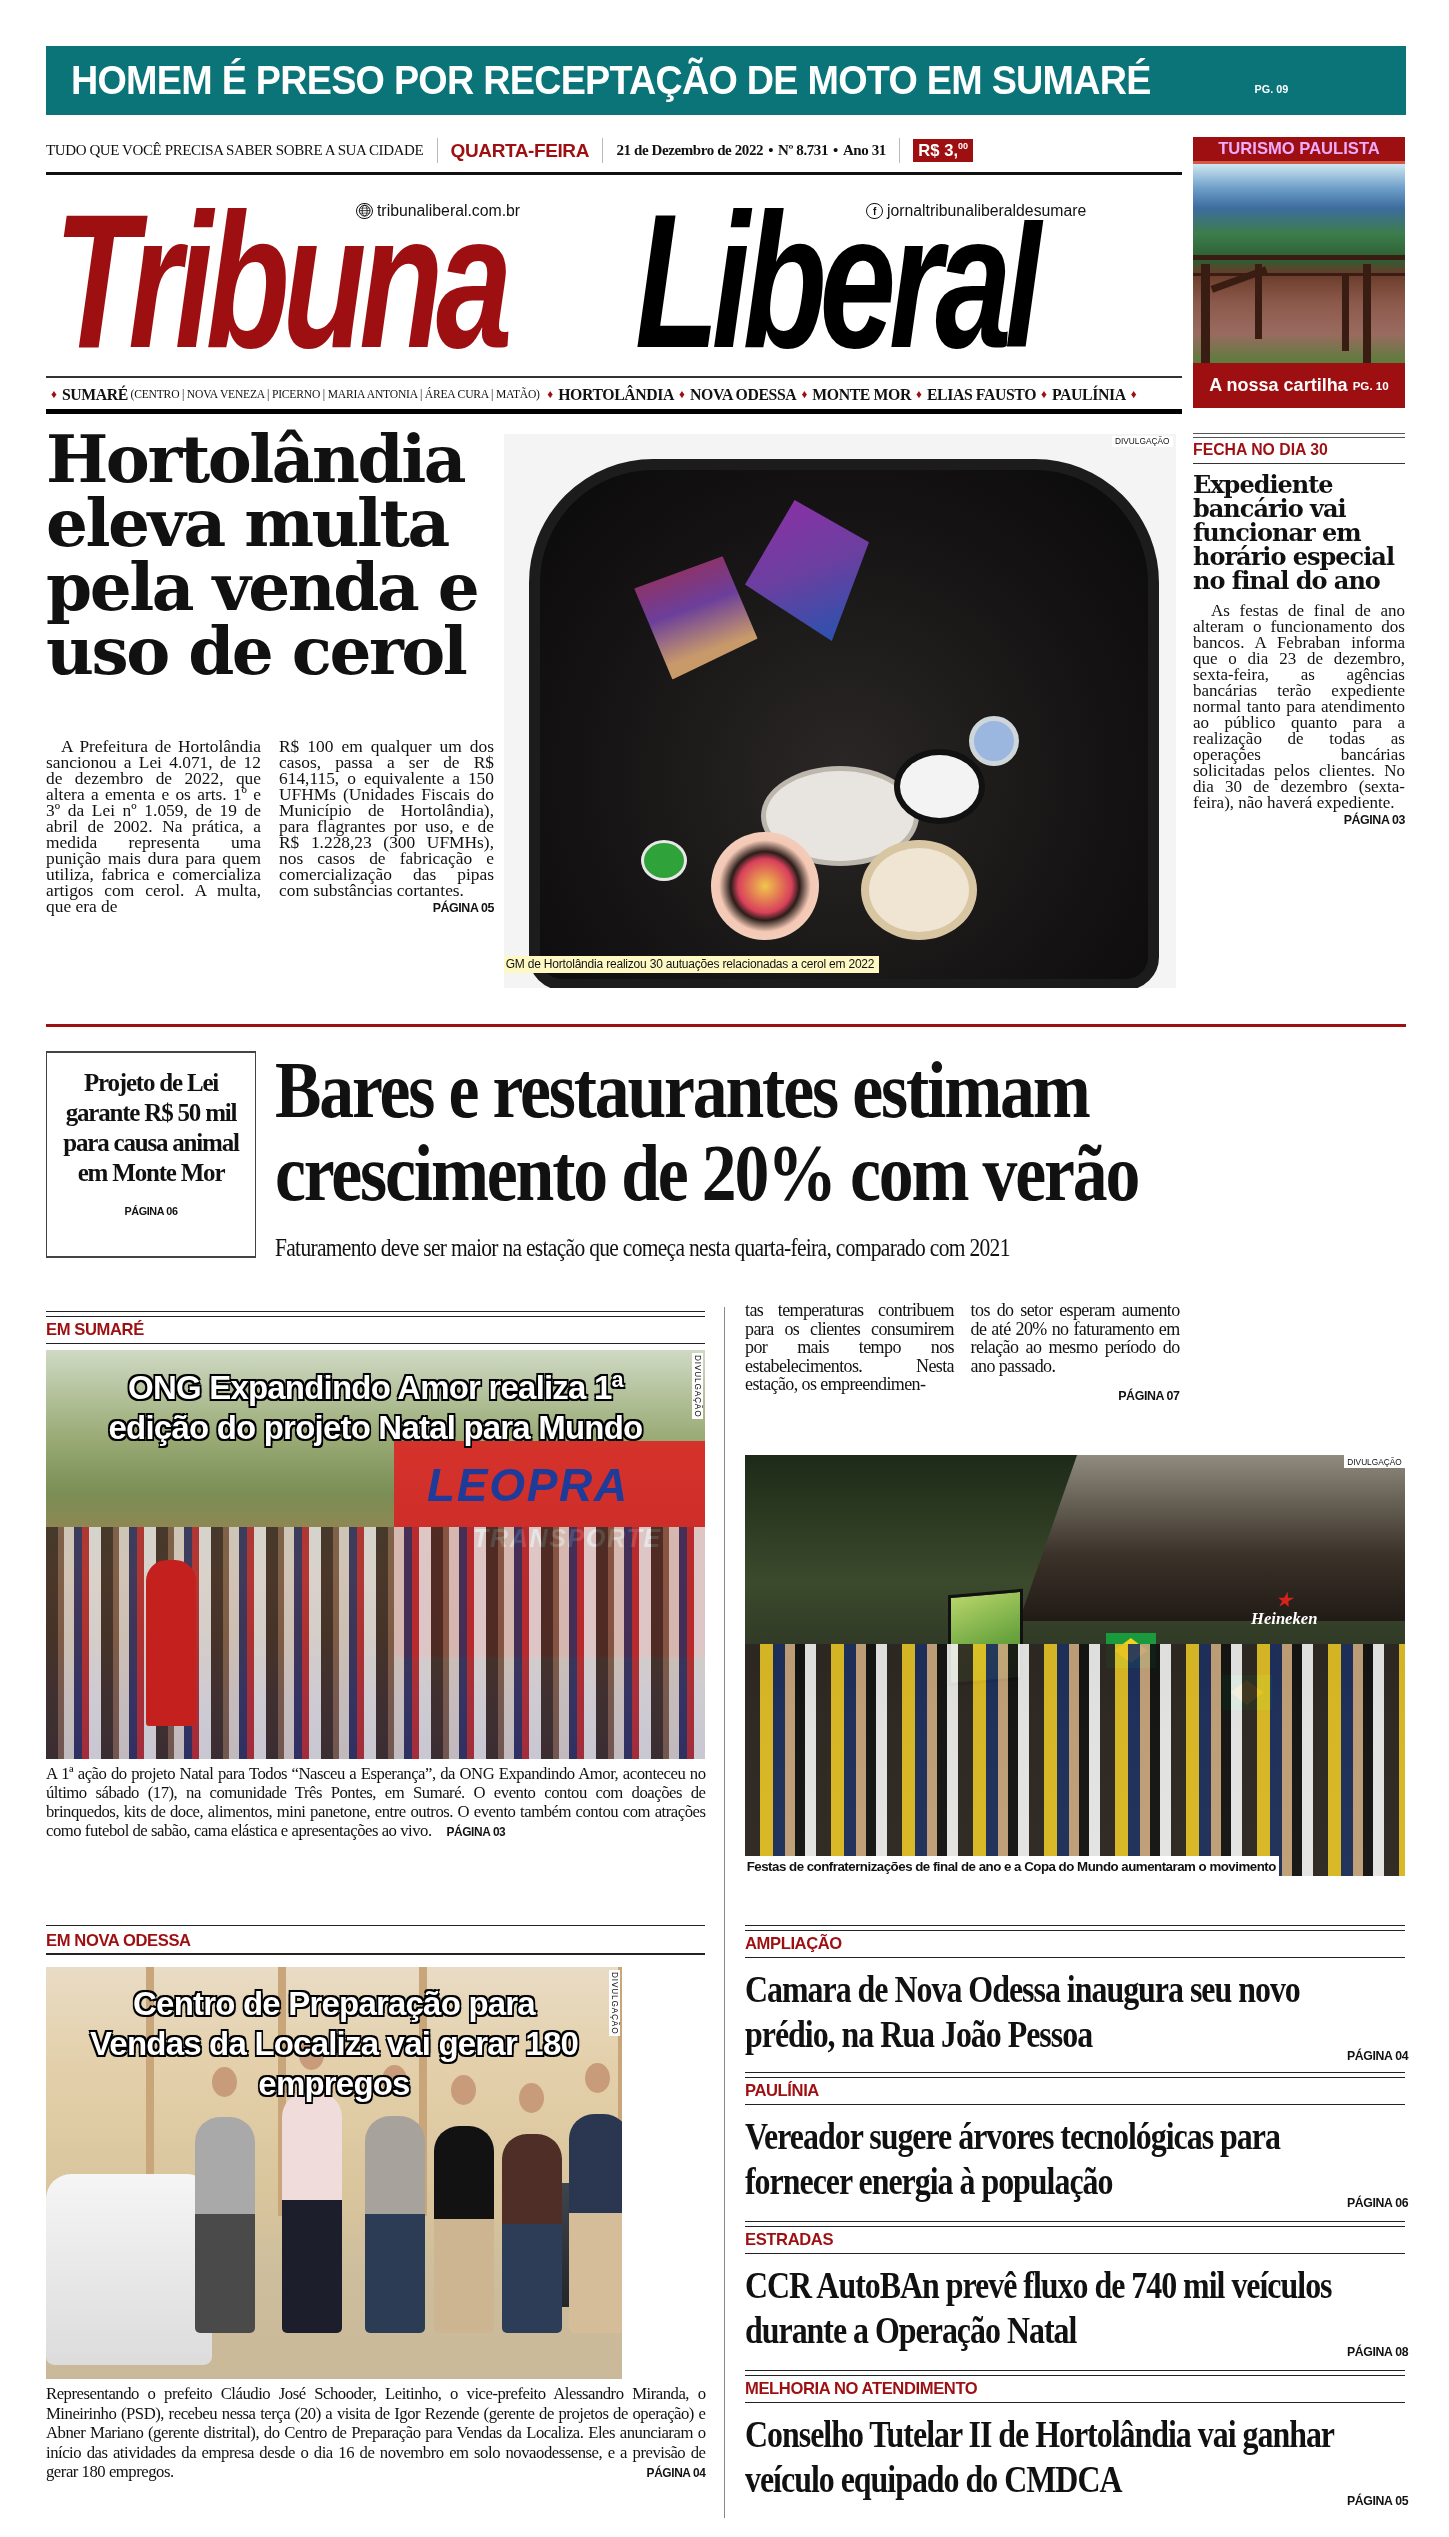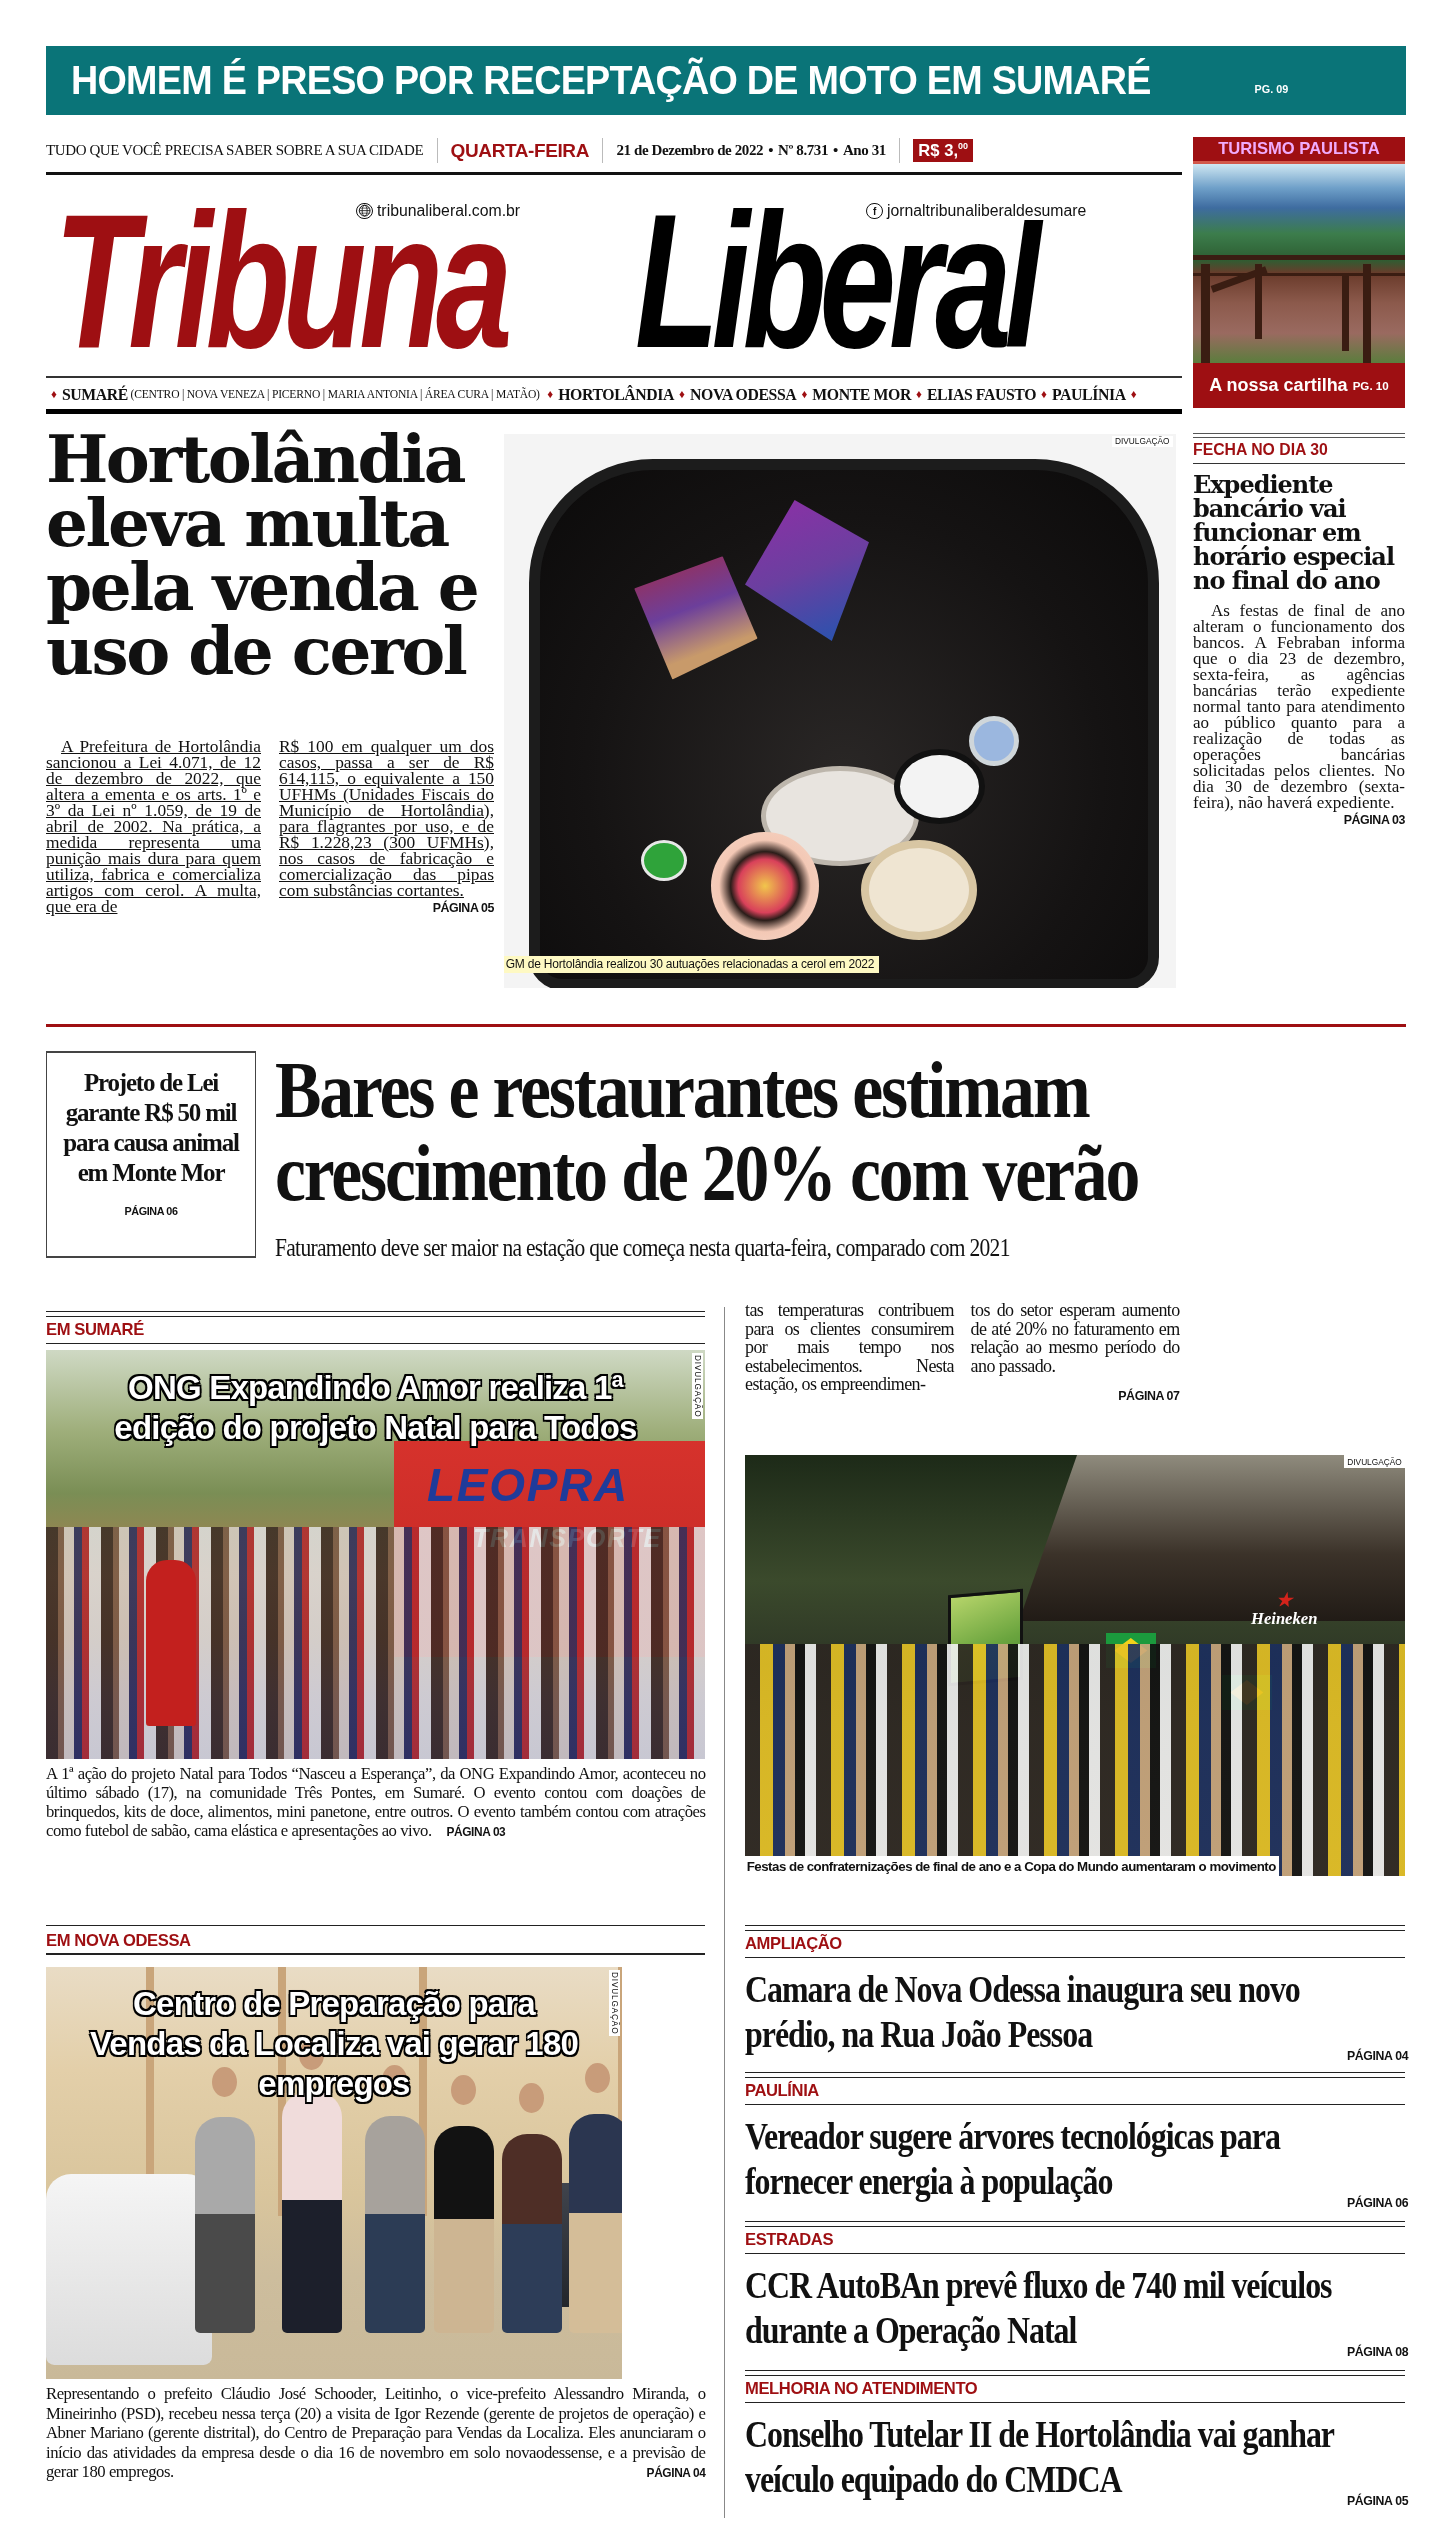--- a/index.html
+++ b/index.html
@@ -40,21 +40,21 @@
   
   #turismo { left: 1193px; top: 137px; width: 212px; height: 274px; }
   #turismo .bar { height: 26.5px; background: #9e0f12; color: #f0abfc; font-family: "Liberation Sans", sans-serif; font-weight: 700; font-size: 16.6px; display: flex; align-items: center; justify-content: center; border-bottom: 3.3px solid #d2584a; }
   #turismo .photo { height: 199px; background: linear-gradient(180deg, #cfe7f2 0%, #6fa0c9 12%, #3e6ca0 22%, #3c7d4c 35%, #2d5e32 48%, #6a3b2b 55%, #8c5a4c 70%, #9a6a60 85%, #5b7d3d 100%); position: relative; overflow: hidden; }
   #turismo .photo .rail { position: absolute; background: #3a1d12; }
   #turismo .foot { height: 45px; background: #9e0f12; color: #fff; display: flex; align-items: center; justify-content: center; font-family: "Liberation Sans", sans-serif; font-weight: 700; font-size: 18px; }
   #turismo .foot small { font-size: 11.6px; margin-left: 5px; }
 
   
   #lead-headline { left: 46px; top: 427px; width: 448px; font-family: "DejaVu Serif", serif; font-weight: 700; font-size: 66px; line-height: 64px; letter-spacing: -2.5px; }
-  #lead-body { left: 46px; top: 738px; width: 448px; display: flex; gap: 18px; text-decoration: underline; }
+  #lead-body { left: 46px; top: 738px; width: 448px; display: flex; gap: 18px; }
   #lead-body .col { width: 215px; font-family: "Liberation Serif", serif; font-size: 17.4px; line-height: 16px; text-align: justify; hyphens: manual; }
   #lead-body .col p { text-indent: 15px; }
   .pagina { font-family: "Liberation Sans", sans-serif; font-weight: 700; font-size: 12.4px; letter-spacing: -0.4px; float: right; margin-top: 1.7px; }
 
   
   #lead-photo { left: 504px; top: 434px; width: 672px; height: 554px; background: #f4f4f4; overflow: hidden; }
   #lead-photo .trunk { position: absolute; left: 25px; top: 25px; width: 630px; height: 531px; background: radial-gradient(ellipse at 50% 60%, #2a2726 0%, #151313 60%, #0b0a0a 100%); border-radius: 124px 124px 33px 33px; border: 11.6px solid #1c1c1c; }
   #lead-photo .kite1 { position: absolute; left: 124px; top: 116px; width: 133px; height: 133px; background: linear-gradient(135deg, #b12530 0%, #6c3f9b 45%, #c89a6a 70%); transform: rotate(25deg); clip-path: polygon(50% 0, 100% 45%, 55% 100%, 0 50%); }
   #lead-photo .kite2 { position: absolute; left: 241px; top: 66px; width: 124px; height: 141px; background: linear-gradient(160deg, #8e2fa6 0%, #6b3fa0 50%, #2155b0 100%); clip-path: polygon(40% 0, 100% 30%, 70% 100%, 0 60%); }
   #lead-photo .spool { position: absolute; border-radius: 50%; }
@@ -264,21 +264,21 @@
   <div class="kicker">EM SUMARÉ</div>
   <div class="srule"></div>
 </div>
 <div id="sumare-photo" class="abs">
   <div class="truck">
     <span class="logo">LEOPRA</span>
     <span class="sub">TRANSPORTE</span>
   </div>
   <div class="crowd"></div>
   <div class="santa"></div>
-  <div class="overlay-title" style="top:18px;padding:0 33px;">ONG Expandindo Amor realiza 1ª edição do projeto Natal para Todos</div>
+  <div class="overlay-title" style="top:18px;padding:0 33px;">ONG Expandindo Amor realiza 1ª edição do projeto Natal para Mundo</div>
   <span class="vcredit">DIVULGAÇÃO</span>
 </div>
 <div id="sumare-caption" class="abs">
   <span>A 1ª ação do projeto Natal para Todos “Nasceu a Esperança”, da ONG Expandindo Amor, aconteceu no último sábado (17), na comunidade Três Pontes, em Sumaré. O evento contou com doações de brinquedos, kits de doce, alimentos, mini panetone, entre outros. O evento também contou com atrações como futebol de sabão, cama elástica e apresentações ao vivo.</span>
   <span class="pagina" style="float:none;margin-left:11.6px;">PÁGINA 03</span>
 </div>
 
 <div id="bares-body" class="abs">
   <div class="col"><span>tas temperaturas contribuem para os clientes consumirem por mais tempo nos estabelecimentos. Nesta estação, os empreendimen-</span></div>
   <div class="col">

